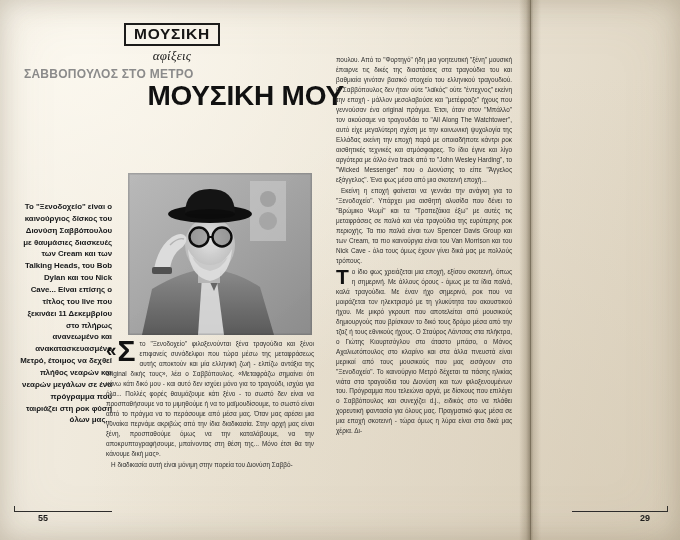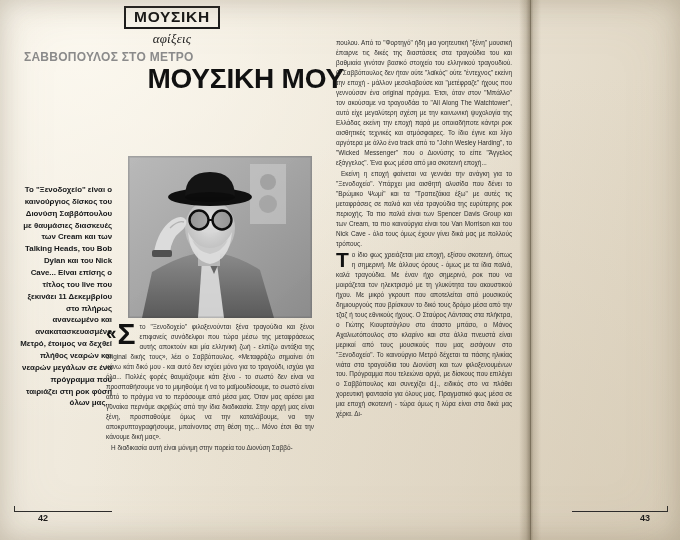--- a/index.html
+++ b/index.html
@@ -34,21 +34,21 @@
        rgba(96,84,62,.55) 50%,
        rgba(126,112,88,.26) 66%,
        rgba(150,136,110,0) 100%);
   }
   .gutter-line{
     position:absolute; top:0; bottom:0; left:530px; width:1px; z-index:6;
     background:rgba(80,70,52,.45);
   }
 
   .page{ position:absolute; top:0; bottom:0; }
-  .page-left { left:0;   width:522px; }
+  .page-left { left:0;   width:522px;margin-top:17px; }
   .page-right{ left:538px; width:142px; }
 
   
   .masthead{
     position:absolute; left:118px; top:6px; width:108px; text-align:center; z-index:10;
   }
   .masthead .kicker-box{
     border:2px solid #1b1b1b;
     padding:1px 8px 2px;
     display:inline-block;
@@ -219,23 +219,23 @@
       <p class="noind">πουλου. Από το "Φορτηγό" ήδη μια γοητευτική "ξένη" μουσική έπαιρνε τις δικές της διαστάσεις στα τραγούδια του και βαθμιαία γινόταν βασικό στοιχείο του ελληνικού τραγουδιού. Ο Σαββόπουλος δεν ήταν ούτε "λαϊκός" ούτε "έντεχνος" εκείνη την εποχή - μάλλον μεσολαβούσε και "μετέφραζε" ήχους που γεννούσαν ένα original πράγμα. Έτσι, όταν στον "Μπάλλο" τον ακούσαμε να τραγουδάει το "All Along The Watchtower", αυτό είχε μεγαλύτερη σχέση με την κοινωνική ψυχολογία της Ελλάδας εκείνη την εποχή παρά με οποιαδήποτε κάντρι ροκ αισθητικές τεχνικές και ατμόσφαιρες. Το ίδιο έγινε και λίγο αργότερα με άλλο ένα track από το "John Wesley Harding", το "Wicked Messenger" που ο Διονύσης το είπε "Άγγελος εξάγγελος". Ένα φως μέσα από μια σκοτεινή εποχή...</p>
       <p>Εκείνη η εποχή φαίνεται να γεννάει την ανάγκη για το "Ξενοδοχείο". Υπάρχει μια αισθητή αλυσίδα που δένει το "Βρώμικο Ψωμί" και τα "Τραπεζάκια έξω" με αυτές τις μεταφράσεις σε παλιά και νέα τραγούδια της ευρύτερης ροκ περιοχής. Τα πιο παλιά είναι των Spencer Davis Group και των Cream, τα πιο καινούργια είναι του Van Morrison και του Nick Cave - όλα τους όμως έχουν γίνει δικά μας με πολλούς τρόπους.</p>
       <p class="noind">
         <span class="dropcap small">Τ</span>
         <span>ο ίδιο φως χρειάζεται μια εποχή, εξίσου σκοτεινή, όπως η σημερινή. Με άλλους όρους - όμως με τα ίδια παλιά, καλά τραγούδια. Με έναν ήχο σημερινό, ροκ που να μοιράζεται τον ηλεκτρισμό με τη γλυκύτητα του ακουστικού ήχου. Με μικρό γκρουπ που αποτελείται από μουσικούς δημιουργούς που βρίσκουν το δικό τους δρόμο μέσα από την τζαζ ή τους εθνικούς ήχους. Ο Σταύρος Λάντσας στα πλήκτρα, ο Γιώτης Κιουρτσόγλου στο άταστο μπάσο, ο Μάνος Αχαλιωτόπουλος στο κλαρίνο και στα άλλα πνευστά είναι μερικοί από τους μουσικούς που μας εισάγουν στο "Ξενοδοχείο". Το καινούργιο Μετρό δέχεται τα πάσης ηλικίας νιάτα στα τραγούδια του Διονύση και των φιλοξενουμένων του. Πρόγραμμα που τελειώνει αργά, με δίσκους που επιλέγει ο Σαββόπουλος και συνεχίζει d.j., ειδικός στο να πλάθει χορευτική φαντασία για όλους μας. Πραγματικό φως μέσα σε μια εποχή σκοτεινή - τώρα όμως η λύρα είναι στα δικά μας χέρια. Δι-</span>
       </p>
     </div>
 
     <div class="rule rule-left"></div>
     <div class="tick tick-left"></div>
-    <div class="folio folio-left">42</div>
+    <div class="folio folio-left">55</div>
   </div>
 
   <div class="page page-right">
 
     <div class="rule rule-right"></div>
     <div class="tick tick-right"></div>
-    <div class="folio folio-right">43</div>
+    <div class="folio folio-right">29</div>
   </div>
 
 </div>
 
 </body></html>

